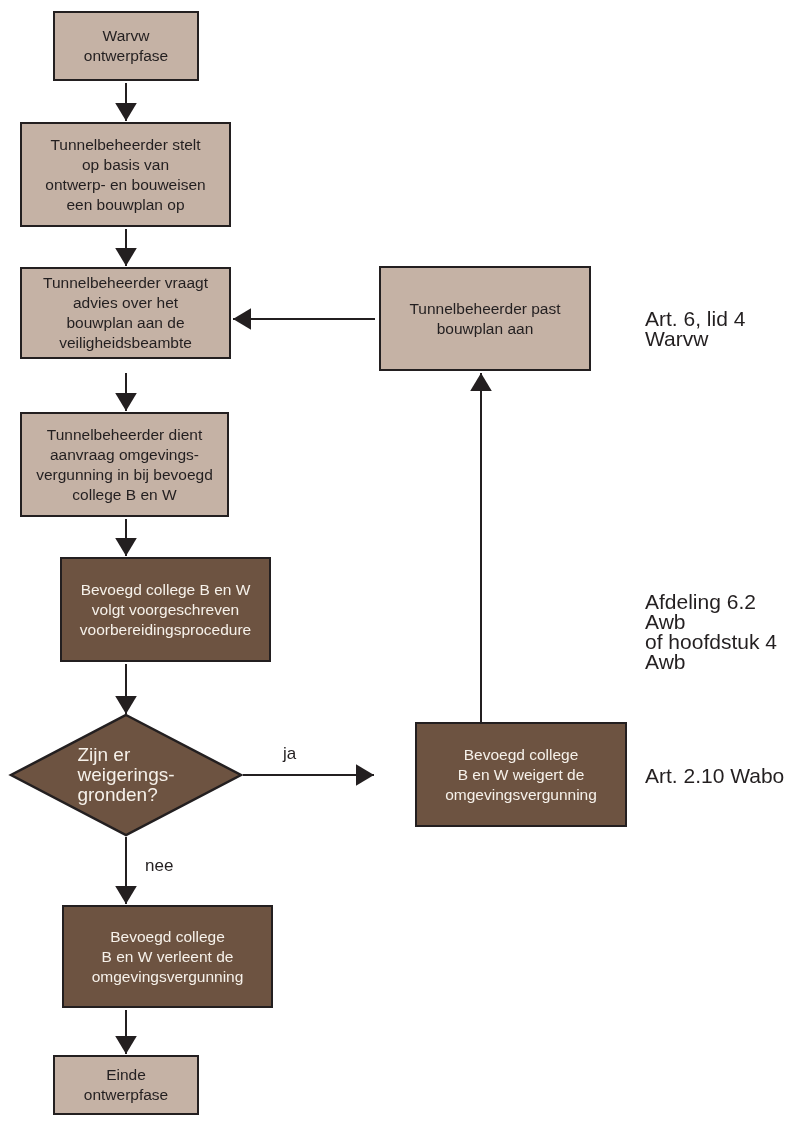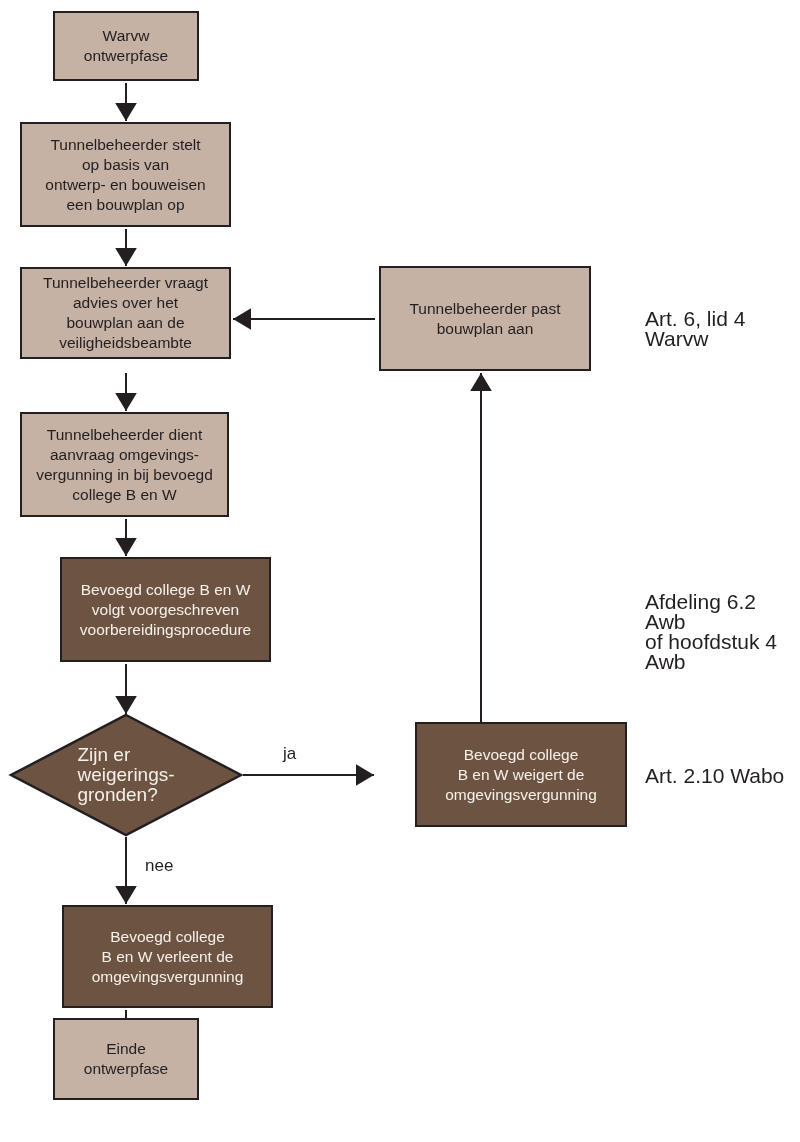--- a/index.html
+++ b/index.html
@@ -102,21 +102,21 @@
 gronden?</div>
 
   <div class="node dark" style="left:375px; top:722px; width:212px; height:105px;">Bevoegd college
 B en W weigert de
 omgevingsvergunning</div>
 
   <div class="node dark" style="left:22px; top:905px; width:211px; height:103px;">Bevoegd college
 B en W verleent de
 omgevingsvergunning</div>
 
-  <div class="node light" style="left:53px; top:1018px; width:146px; height:82px;">Einde
+  <div class="node light" style="left:53px; top:1055px; width:146px; height:60px;">Einde
 ontwerpfase</div>
 
   <div class="edge-label" style="left:283px; top:744px;">ja</div>
 
   <div class="edge-label" style="left:145px; top:856px;">nee</div>
 
   <div class="annotation" style="top:309px;">Art. 6, lid 4 Warvw</div>
 
 
   <div class="annotation" style="top:592px;">Afdeling 6.2 Awb

